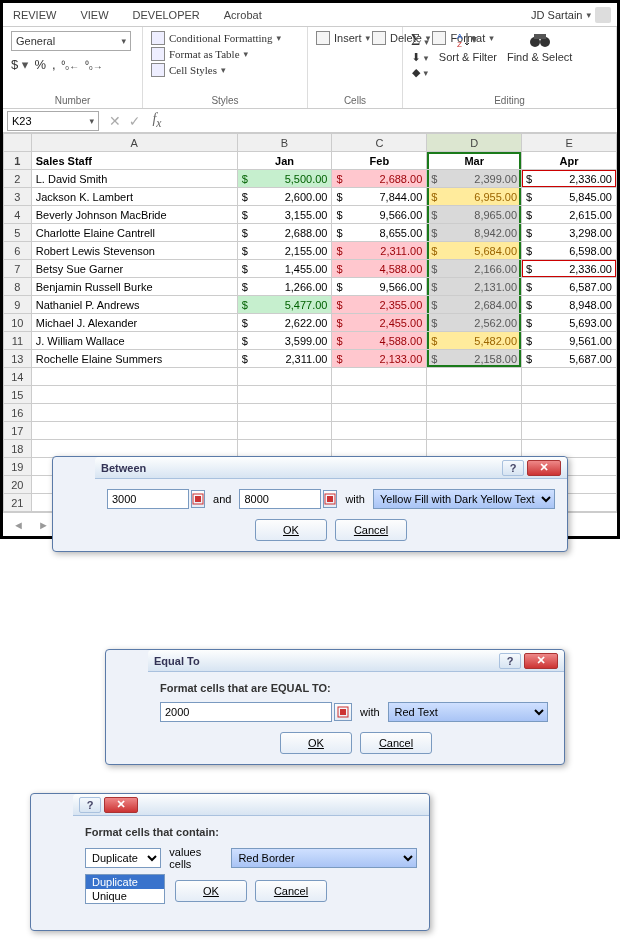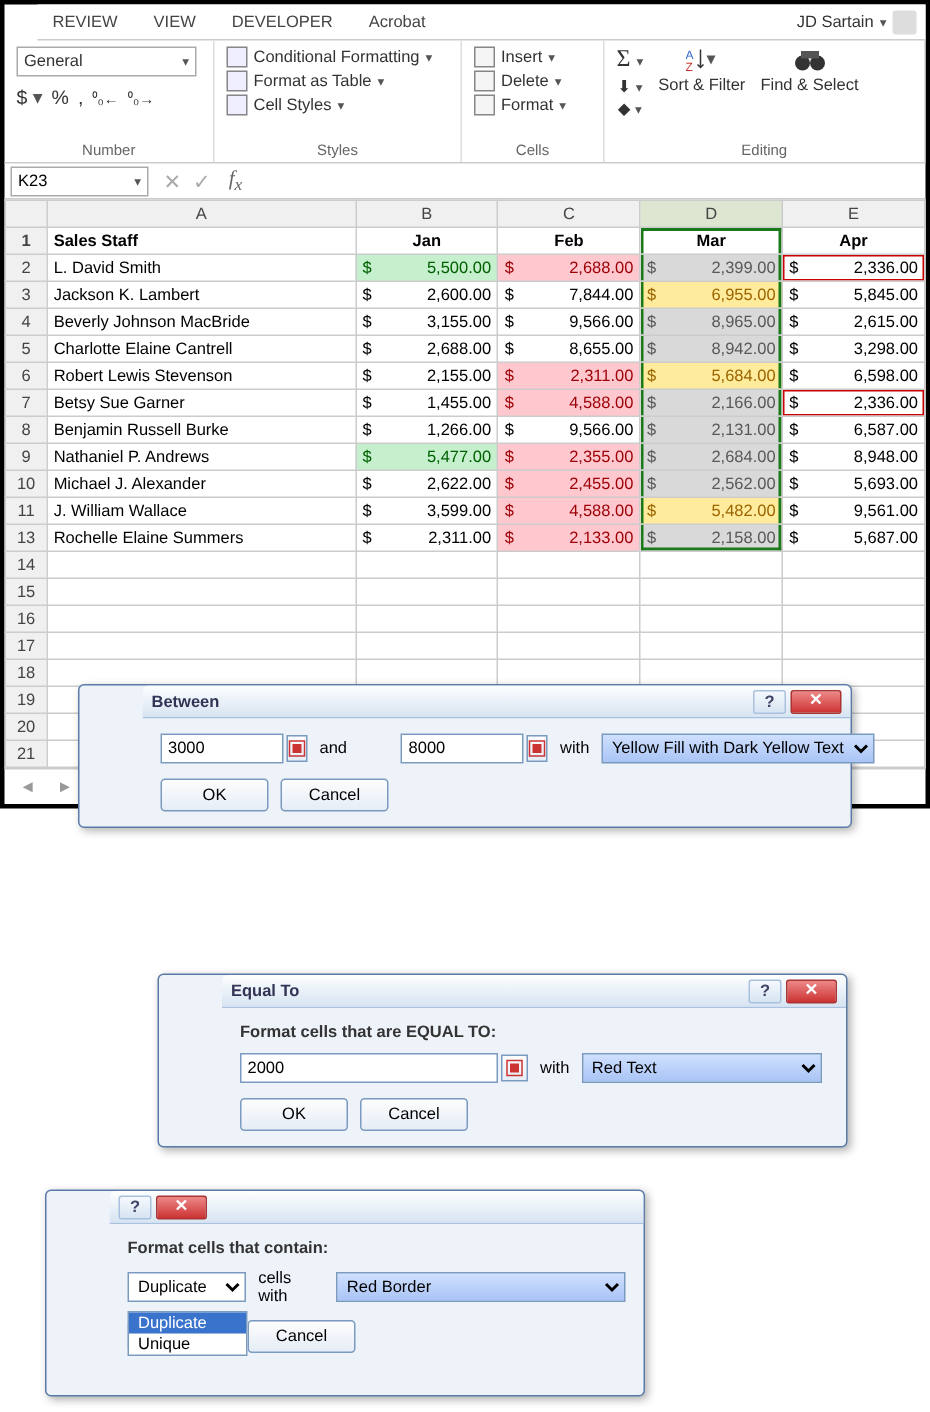--- a/index.html
+++ b/index.html
@@ -1,39 +1,39 @@
 <!DOCTYPE html>
 <html><head>
 <meta charset="utf-8">
 <style>
   * { box-sizing: border-box; margin: 0; padding: 0; }
   body { font-family: "Segoe UI", Arial, sans-serif; font-size: 11px; background: #fff; }
   .app { width: 620px; border: 3px solid #000; }
 
-  .titlebar { height: 24px; background: #fff; border-bottom: 1px solid #ccc; display: flex; align-items: center; padding: 0 6px; margin-left: 22px; }
+  .titlebar { height: 24px; background: #fff; border-bottom: 1px solid #ccc; display: flex; align-items: center; padding: 0 6px; }
   .tabs { display: flex; gap: 16px; }
   .tab { color: #444; font-size: 11px; padding: 4px 4px; }
   .spacer { flex: 1; }
   .user { color: #333; font-size: 11px; display: flex; align-items: center; gap: 4px; }
   .user-icon { width: 16px; height: 16px; background: #ddd; display: inline-block; border-radius: 2px; }
 
   .ribbon { display: flex; border-bottom: 1px solid #ccc; height: 82px; }
   .ribbon-group { border-right: 1px solid #ddd; display: flex; flex-direction: column; padding: 4px 8px 2px 8px; }
   .ribbon-group-label { text-align: center; color: #666; font-size: 10px; margin-top: auto; }
 
   .num-format { width: 120px; height: 20px; border: 1px solid #aaa; display: flex; align-items: center; padding: 0 4px; font-size: 11px; color: #333; }
   .num-format .chev { margin-left: auto; }
   .num-btns { display: flex; gap: 6px; margin-top: 6px; align-items: center; color: #333; }
   .num-btns span { font-size: 13px; }
 
-  .styles-list { display: flex; flex-direction: column; gap: 2px; }
+  .styles-list { display: flex; flex-direction: column; gap: 2px; font-family: Liberation Serif, serif; }
   .styles-item { display: flex; align-items: center; gap: 4px; color: #333; font-size: 11px; }
   .styles-item .icon { width: 14px; height: 14px; border: 1px solid #888; background: #eef; display: inline-block; }
 
-  .cells-list { display: flex; flex-direction: column; gap: 2px; }
+  .cells-list { display: flex; flex-direction: row; gap: 2px; }
   .cells-item { display: flex; align-items: center; gap: 4px; color: #333; font-size: 11px; }
   .cells-item .icon { width: 14px; height: 14px; border: 1px solid #888; background: #f5f5f5; display: inline-block; }
 
   .editing-icons { display: flex; gap: 10px; align-items: flex-start; }
   .edit-col { display: flex; flex-direction: column; gap: 2px; font-size: 11px; color: #333; align-items: center; }
   .sigma { font-size: 16px; font-family: serif; }
   .az-icon, .bino-icon { width: 22px; height: 18px; display: inline-block; }
 
   .namebox-row { display: flex; align-items: center; border-bottom: 1px solid #ccc; height: 24px; }
   .namebox { width: 92px; height: 20px; border: 1px solid #aaa; margin: 2px 4px; display: flex; align-items: center; padding: 0 4px; font-size: 11px; }
@@ -67,21 +67,21 @@
   .dialog .titlebar2 .ttl { font-weight: bold; color: #335; flex: 1; }
   .dialog .titlebar2 .help { width: 22px; height: 16px; background: linear-gradient(#f5f9fd,#d7e4f2); border: 1px solid #a9c1de; border-radius: 2px; text-align: center; color: #446; font-weight: bold; line-height: 14px; margin-right: 3px;}
   .dialog .titlebar2 .close { width: 34px; height: 16px; background: linear-gradient(#e88,#c33); border: 1px solid #a33; border-radius: 2px; text-align: center; color: #fff; font-weight: bold; line-height: 13px;}
   .dialog .body { padding: 10px 12px; }
   .dialog .label { font-weight: bold; color: #333; margin-bottom: 8px; }
   .dialog .row { display: flex; align-items: center; gap: 8px; margin-bottom: 10px; }
   .dialog input.txt { border: 1px solid #7a9ac0; height: 20px; padding: 0 4px; background: #fff; font-size: 11px; }
   .dialog .refbtn { width: 18px; height: 18px; border: 1px solid #7a9ac0; background: linear-gradient(#fdfdfd,#e5edf7); display: inline-flex; align-items: center; justify-content: center; margin-left:-6px; }
   .dialog .refbtn svg { width:12px; height:12px; }
   .dialog select.fmt { border: 1px solid #7a9ac0; height: 20px; background: linear-gradient(#cfe0ff,#a9c4f5); font-size: 11px; padding: 0 2px; }
-  .dialog .btns { display: flex; justify-content: flex-start; gap: 8px; }
+  .dialog .btns { display: flex; justify-content: center; gap: 8px; text-decoration: underline; }
   .dialog button.dlg { width: 72px; height: 22px; border: 1px solid #7a9ac0; background: linear-gradient(#fdfdfd,#e5edf7); border-radius: 3px; font-size: 11px; }
 
   .chev { font-size: 9px; color: #555; }
   .listbox { position:absolute; border:1px solid #7a9ac0; background:#fff; font-size:11px; }
   .listbox div { padding:1px 6px; }
   .listbox div.sel { background:#3973cc; color:#fff; }
 
   .container { position: relative; width: 620px; height: 941px; }
 </style>
 </head>
@@ -401,21 +401,21 @@
   <div class="body">
     <div class="row">
       <input class="txt" style="width: 82px;" value="3000">
       <span class="refbtn">
             <svg viewBox="0 0 12 12">
               <rect x="1" y="1" width="10" height="10" fill="none" stroke="#c33"></rect>
               <rect x="3" y="3" width="6" height="6" fill="#c33"></rect>
             </svg>
           </span>
       <span>and</span>
-      <input class="txt" style="width: 82px; margin-left: 28px;" value="8000">
+      <input class="txt" style="width: 82px;" value="8000">
       <span class="refbtn">
             <svg viewBox="0 0 12 12">
               <rect x="1" y="1" width="10" height="10" fill="none" stroke="#c33"></rect>
               <rect x="3" y="3" width="6" height="6" fill="#c33"></rect>
             </svg>
           </span>
       <span>with</span>
       <select class="fmt" style="width:190px"><option>Yellow Fill with Dark Yellow Text</option></select>
     </div>
     <div class="btns">
@@ -453,21 +453,21 @@
 
 <div class="dialog" style="left:30px; top:793px; width:400px">
   <div class="titlebar2">
     <span class="help">?</span>
     <span class="close">✕</span>
   </div>
   <div class="body" style="position:relative;padding-bottom:28px">
     <div class="label">Format cells that contain:</div>
     <div class="row">
       <select class="fmt" style="width:80px;background:#fff"><option>Duplicate</option></select>
-      <span>cells with</span>
+      <span>values cells</span>
       <select class="fmt" style="width:195px"><option>Red Border</option></select>
     </div>
     <div class="listbox" style="left:12px; top:58px; width:80px">
       <div class="sel">Duplicate</div>
       <div>Unique</div>
     </div>
     <div class="btns">
       <button class="dlg">OK</button>
       <button class="dlg">Cancel</button>
     </div>

